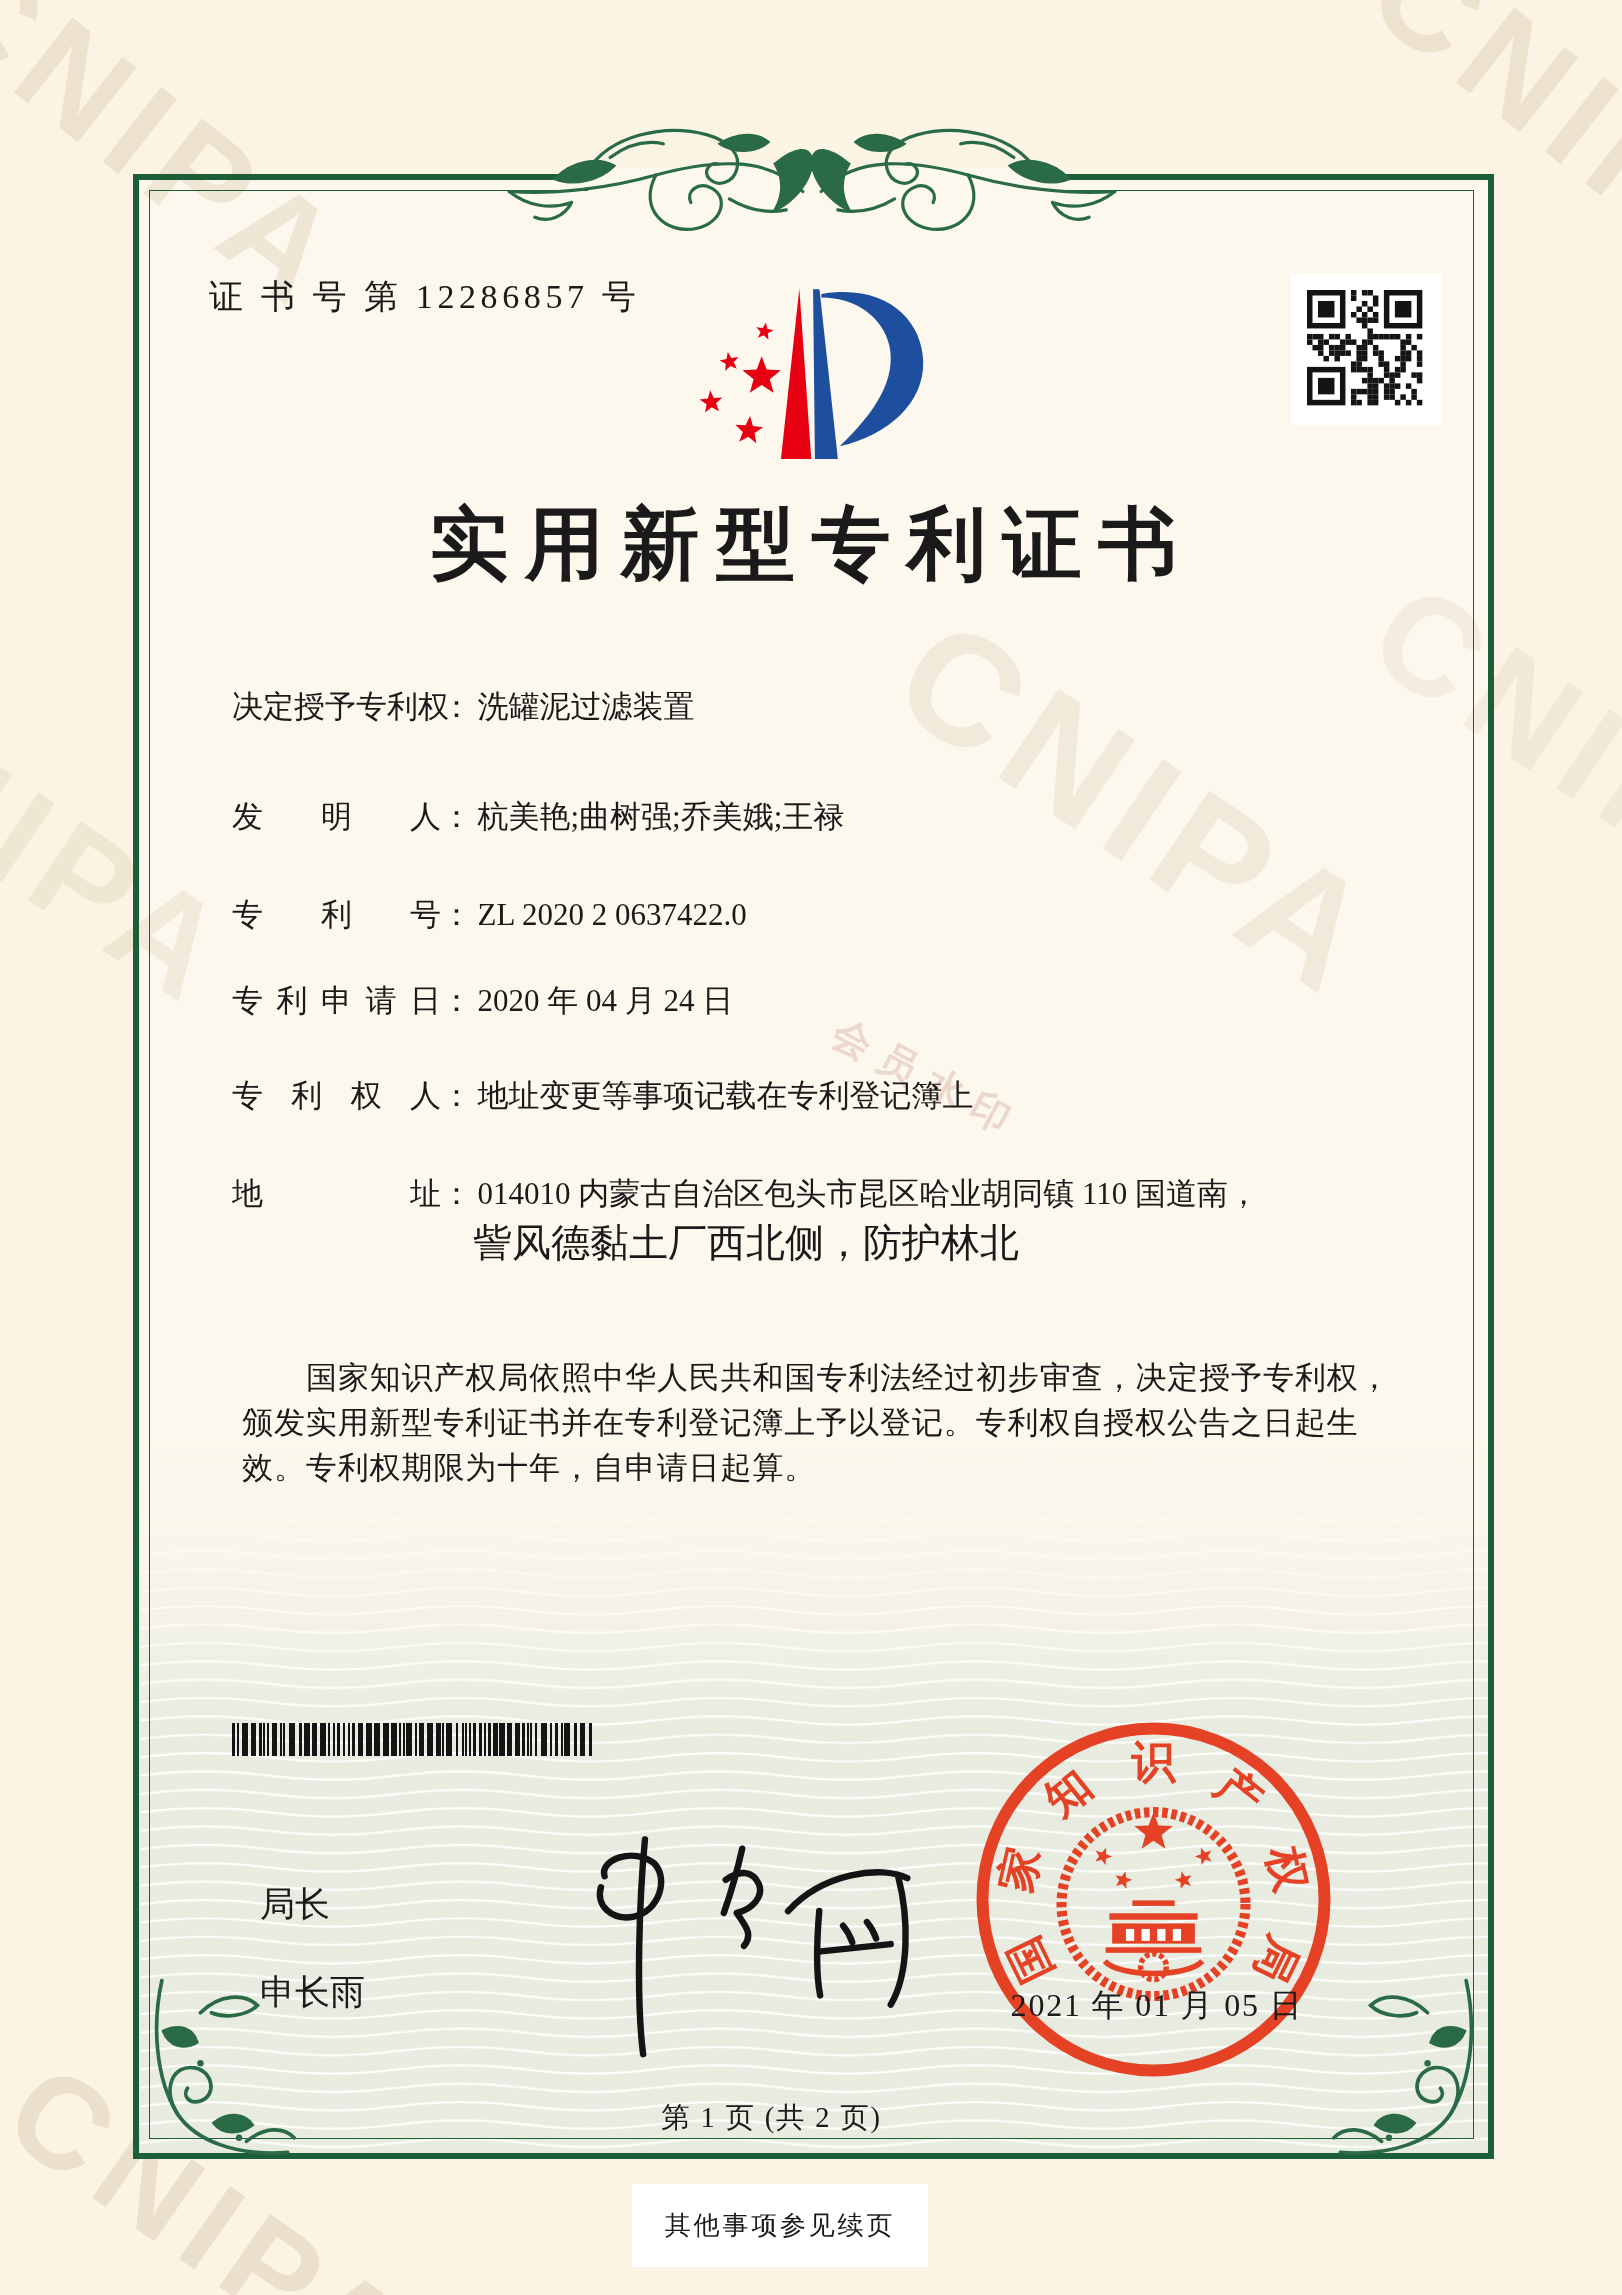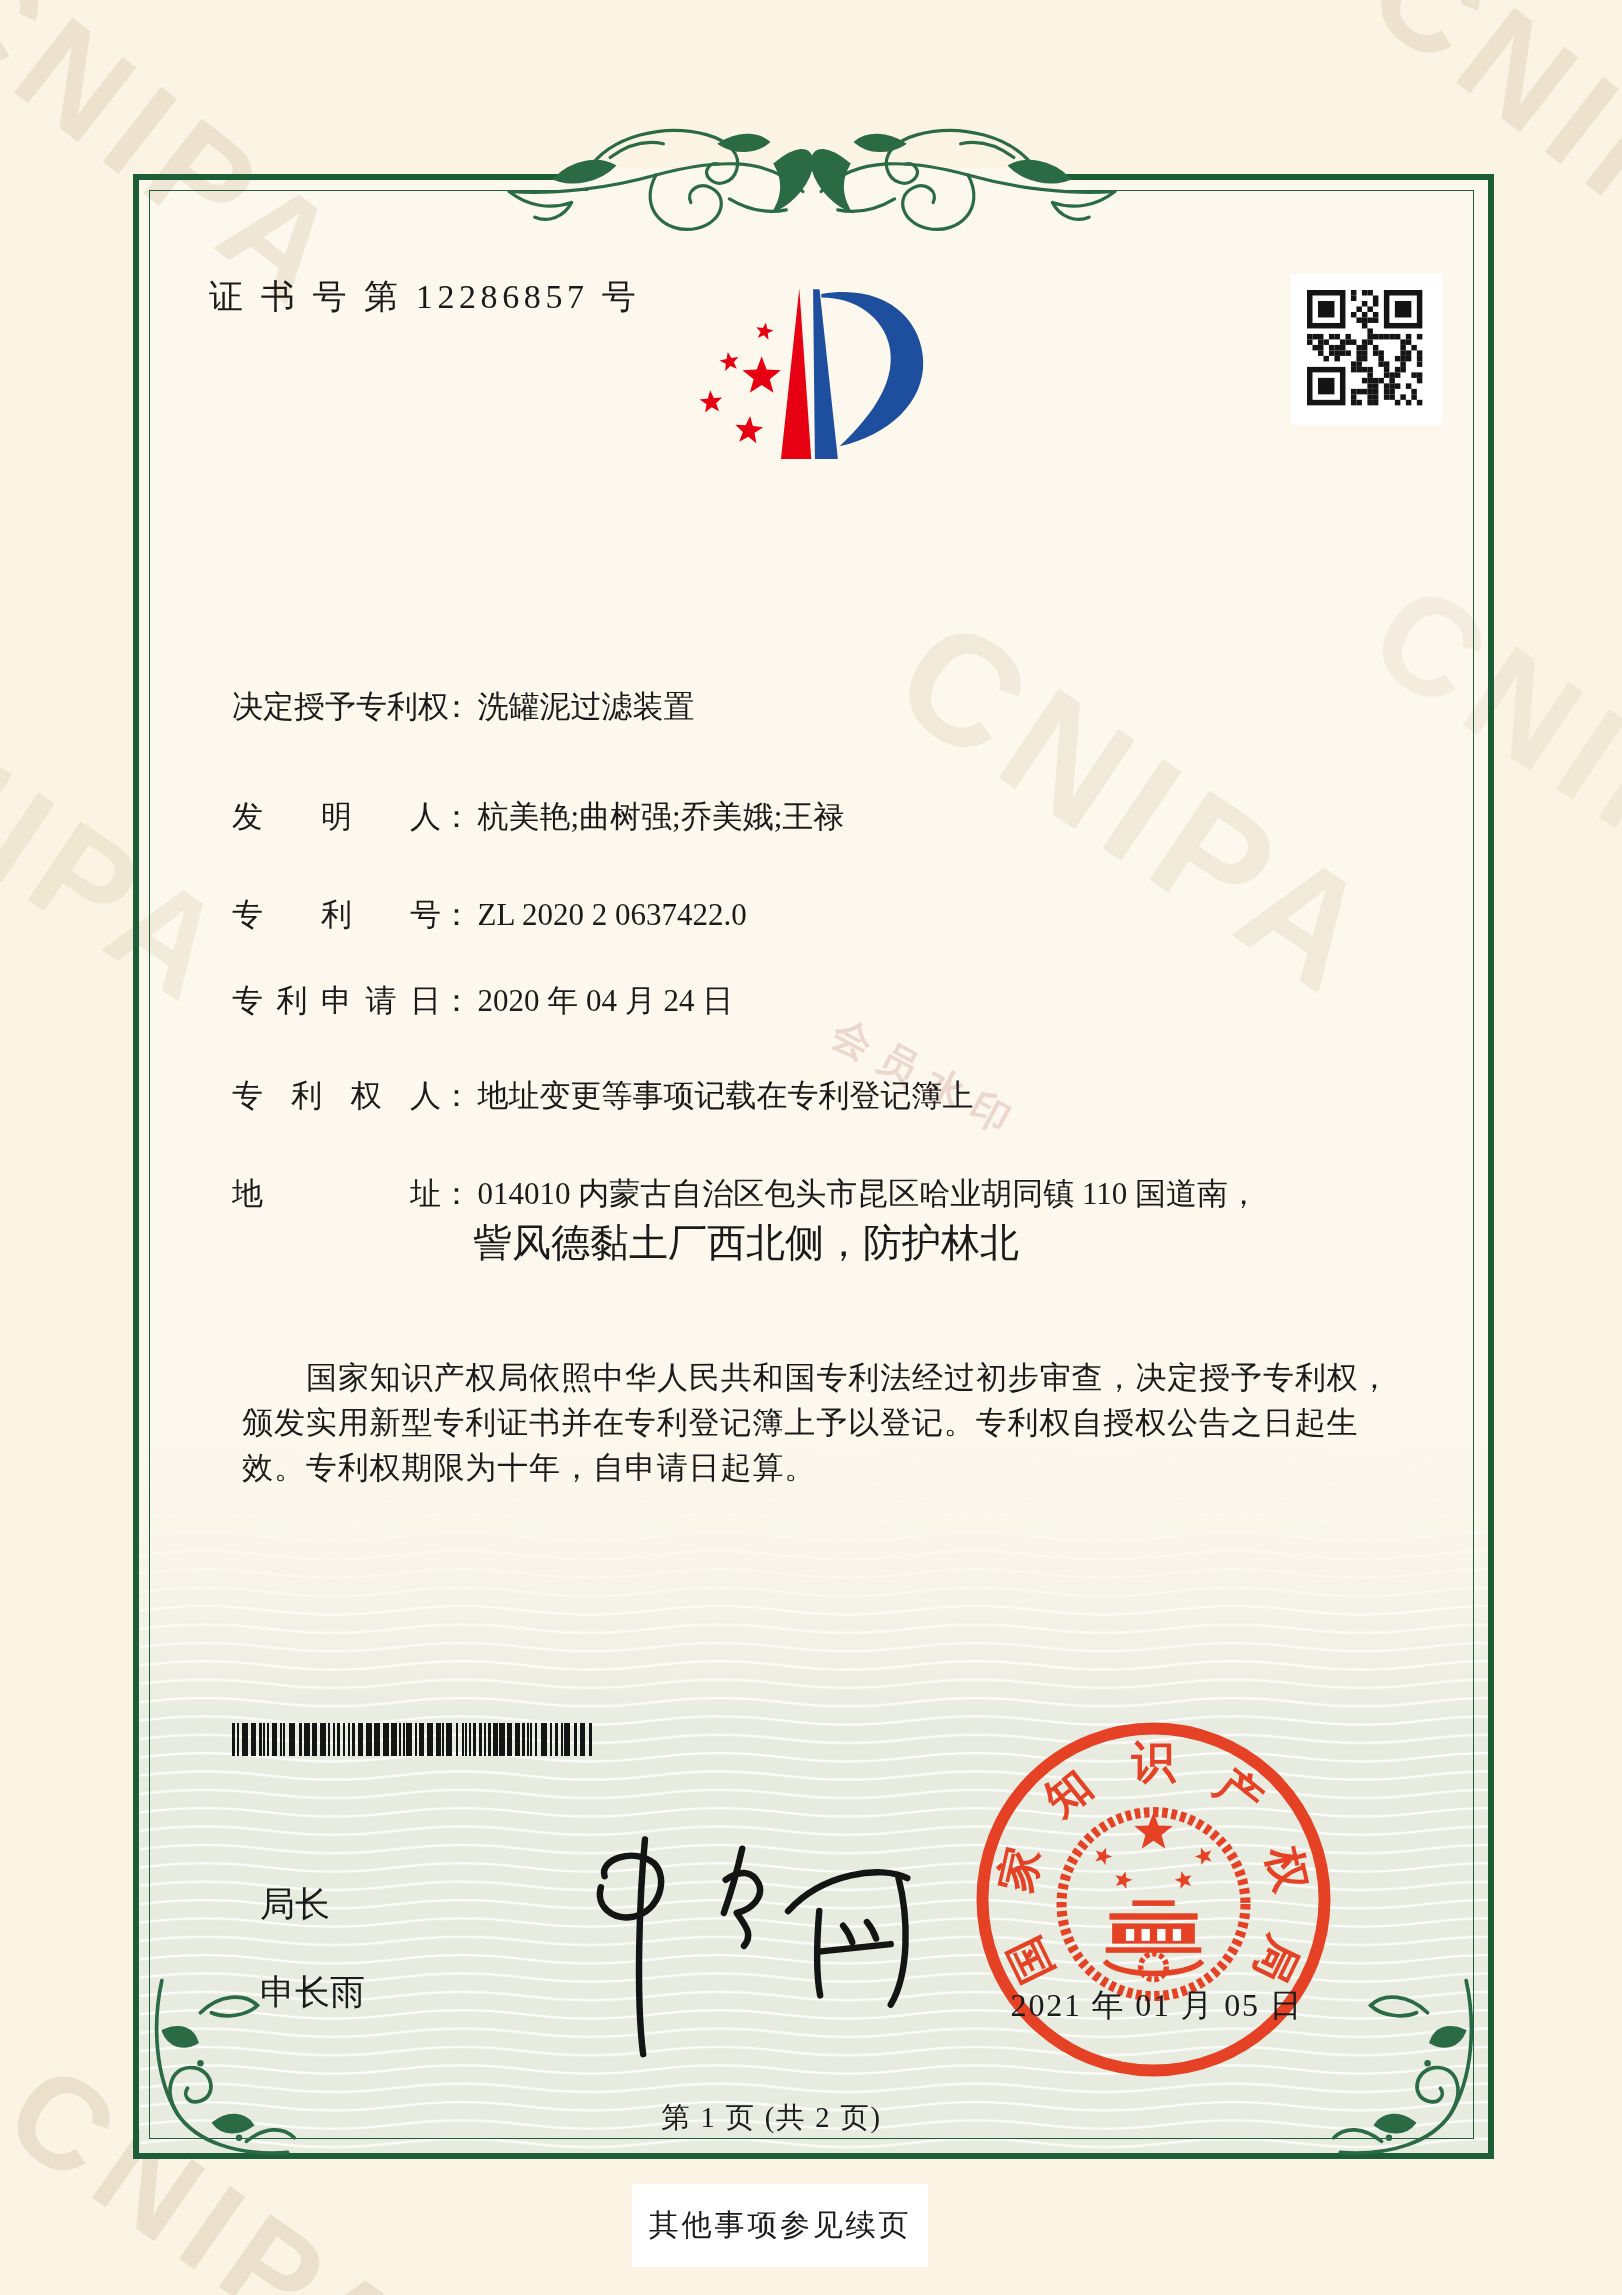--- a/index.html
+++ b/index.html
@@ -31,21 +31,21 @@
   .grant .lab2{display:inline-block;}
   .paras{left:230px;top:1343px;width:1174px;font-size:31px;line-height:45px;letter-spacing:0.9px;}
   .paras p{margin:12px;text-indent:64px;}
   .barcode{left:232px;top:1723px;width:360px;height:33px;}
   .barcode i{position:absolute;top:0;height:100%;background:#141414;}
   .signer{left:260px;font-size:35px;font-family:Liberation Mono, monospace;font-weight:500;}
   .seal{left:965px;top:1711px;z-index:6;opacity:.95;}
   .seal-date{left:1008px;top:1984px;width:298px;text-align:center;font-size:32px;letter-spacing:1.8px;z-index:7;}
   .footer-page{left:0;top:2099px;width:1543px;text-align:center;font-size:28.5px;letter-spacing:1.8px;z-index:6;}
   .note-strip{left:632px;top:2184px;width:296px;height:83px;background:#ffffff;z-index:6;
-      display:flex;align-items:center;justify-content:center;font-size:30px;letter-spacing:2.8px;}
+      display:flex;align-items:center;justify-content:center;font-size:26px;letter-spacing:2.8px;}
   .qr-patch{left:1291px;top:274px;width:151px;height:151px;background:#fff;z-index:6;}
 </style>
 </head>
 <body>
 
 <div class="page">
 
   <div class="abs inner-bg"></div>
 
   <div id="wm-layer">
@@ -261,20 +261,21 @@
           <rect x="84" y="0" width="42" height="42"></rect>
           <rect fill="#fff" x="90" y="6" width="30" height="30"></rect>
           <rect x="96" y="12" width="18" height="18"></rect>
           <rect x="0" y="84" width="42" height="42"></rect>
           <rect fill="#fff" x="6" y="90" width="30" height="30"></rect>
           <rect x="12" y="96" width="18" height="18"></rect>
         </g>
       </svg>
   </div>
 
+  <div class="abs content title">实用新型专利证书</div>
 
   <div id="rows">
       <div class="abs content row" style="top: 687px;"><span class="lab">决定授予专利权</span><span>：</span><span class="val">洗罐泥过滤装置</span></div>
       <div class="abs content row" style="top: 797px;"><span class="lab">发明人</span><span>：</span><span class="val">杭美艳;曲树强;乔美娥;王禄</span></div>
       <div class="abs content row" style="top: 895px;"><span class="lab">专利号</span><span>：</span><span class="val">ZL 2020 2 0637422.0</span></div>
       <div class="abs content row" style="top: 981px;"><span class="lab">专利申请日</span><span>：</span><span class="val">2020 年 04 月 24 日</span></div>
       <div class="abs content row" style="top: 1076px;"><span class="lab">专利权人</span><span>：</span><span class="val">地址变更等事项记载在专利登记簿上</span></div>
       <div class="abs content row" style="top: 1174px;"><span class="lab">地址</span><span>：</span><span class="val">014010 内蒙古自治区包头市昆区哈业胡同镇 110 国道南，</span></div>
       <div class="abs content row2" style="top: 1223px;">訾风德黏土厂西北侧，防护林北</div>
     </div>

